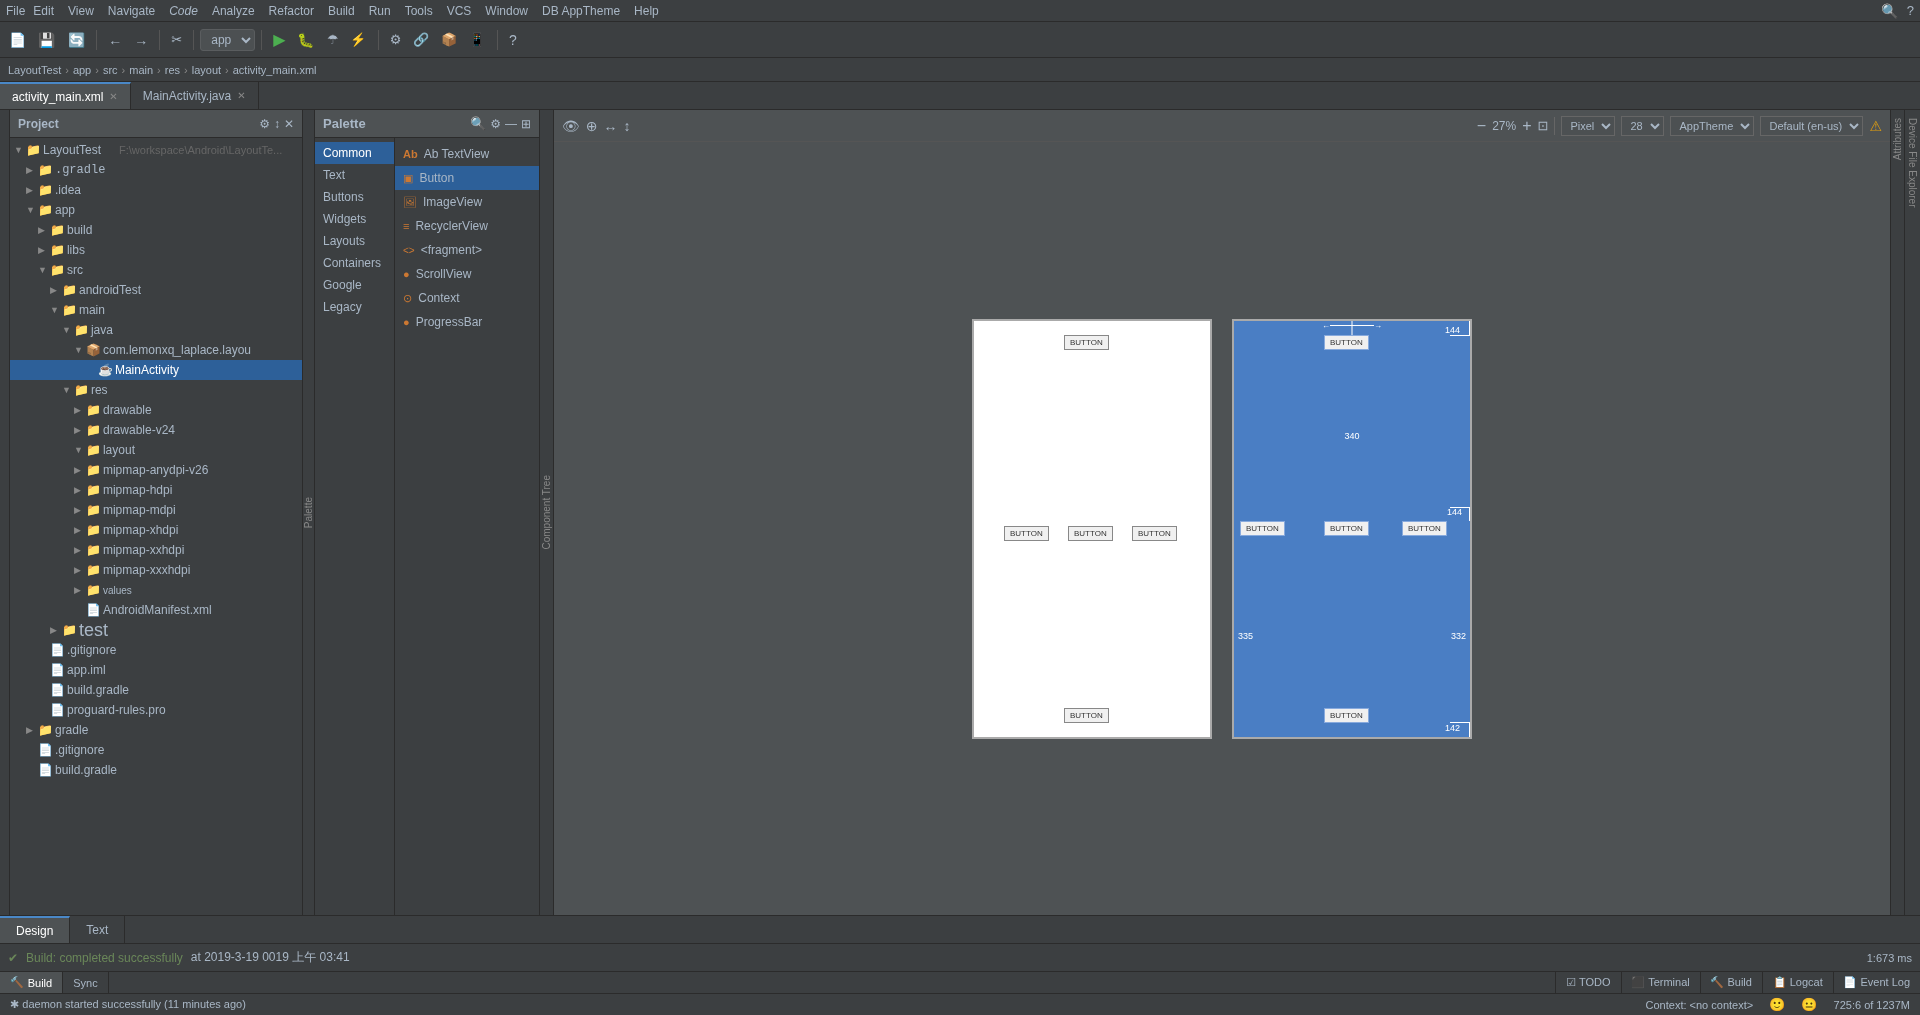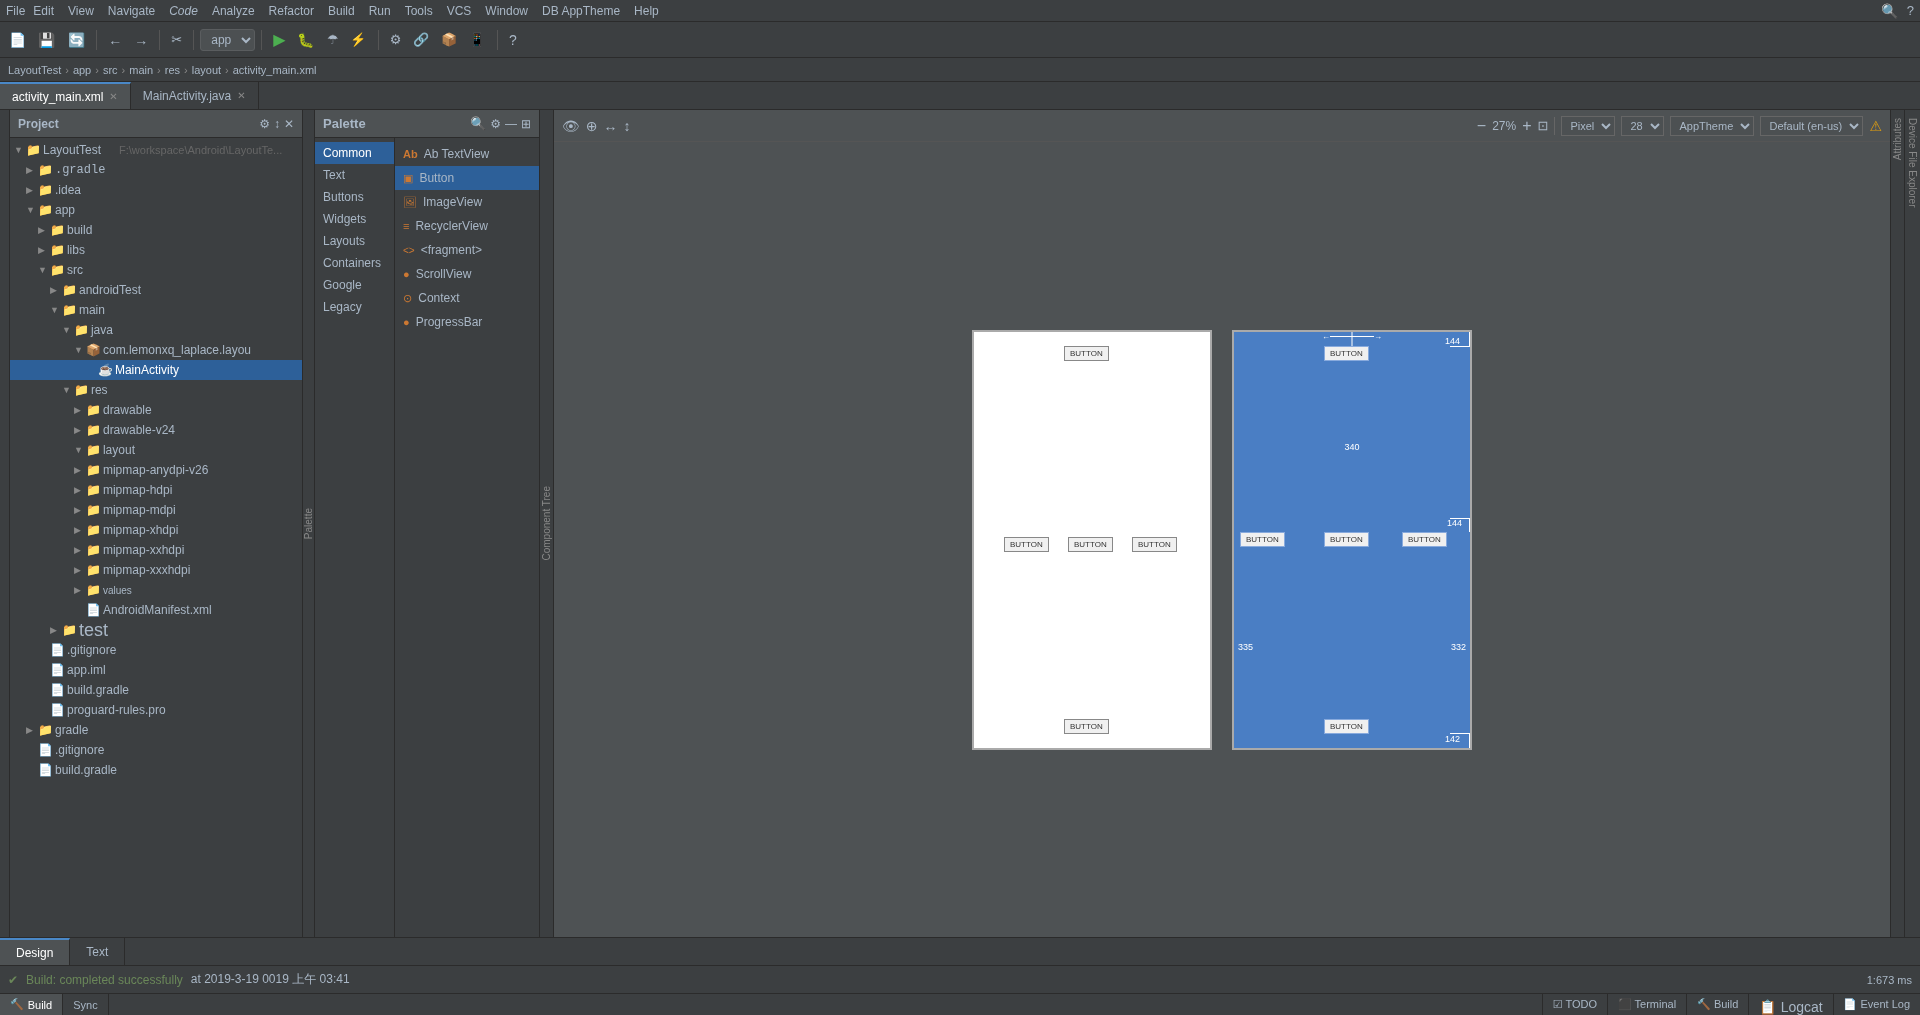--- a/index.html
+++ b/index.html
@@ -446,22 +446,33 @@
     <div style="flex:1;"></div>
     <div style="display:flex;align-items:center;padding:0 10px;font-size:11px;cursor:pointer;color:#a9b7c6;border-left:1px solid #2b2b2b;gap:4px;">
       <span>☑ TODO</span>
     </div>
     <div style="display:flex;align-items:center;padding:0 10px;font-size:11px;cursor:pointer;color:#a9b7c6;border-left:1px solid #2b2b2b;gap:4px;">
       <span>⬛ Terminal</span>
     </div>
     <div style="display:flex;align-items:center;padding:0 10px;font-size:11px;cursor:pointer;color:#a9b7c6;border-left:1px solid #2b2b2b;gap:4px;">
       <span>🔨 Build</span>
     </div>
-    <div style="display:flex;align-items:flex-end;padding:0 10px;font-size:14px;cursor:pointer;color:#a9b7c6;border-left:1px solid #2b2b2b;gap:4px;">
+    <div style="display:flex;align-items:center;padding:0 10px;font-size:11px;cursor:pointer;color:#a9b7c6;border-left:1px solid #2b2b2b;gap:4px;">
       <span>📋 Logcat</span>
     </div>
     <div style="display:flex;align-items:center;padding:0 10px;font-size:11px;cursor:pointer;color:#a9b7c6;border-left:1px solid #2b2b2b;gap:4px;">
       <span>📄 Event Log</span>
     </div>
   </div>
 
+  <div style="display:flex;align-items:center;justify-content:space-between;background:#3c3f41;height:22px;padding:0 10px;border-top:1px solid #2b2b2b;flex-shrink:0;font-size:11px;">
+    <div style="display:flex;align-items:center;gap:8px;">
+      <span style="color:#a9b7c6;">✱ daemon started successfully (11 minutes ago)</span>
+    </div>
+    <div style="display:flex;align-items:center;gap:16px;">
+      <span style="color:#a9b7c6;">Context: &lt;no context&gt;</span>
+      <span style="font-size:13px;">🙂</span>
+      <span style="font-size:13px;">😐</span>
+      <span style="color:#a9b7c6;">725:6 of 1237M</span>
+    </div>
+  </div>
 
 </div>
 
 </body></html>

